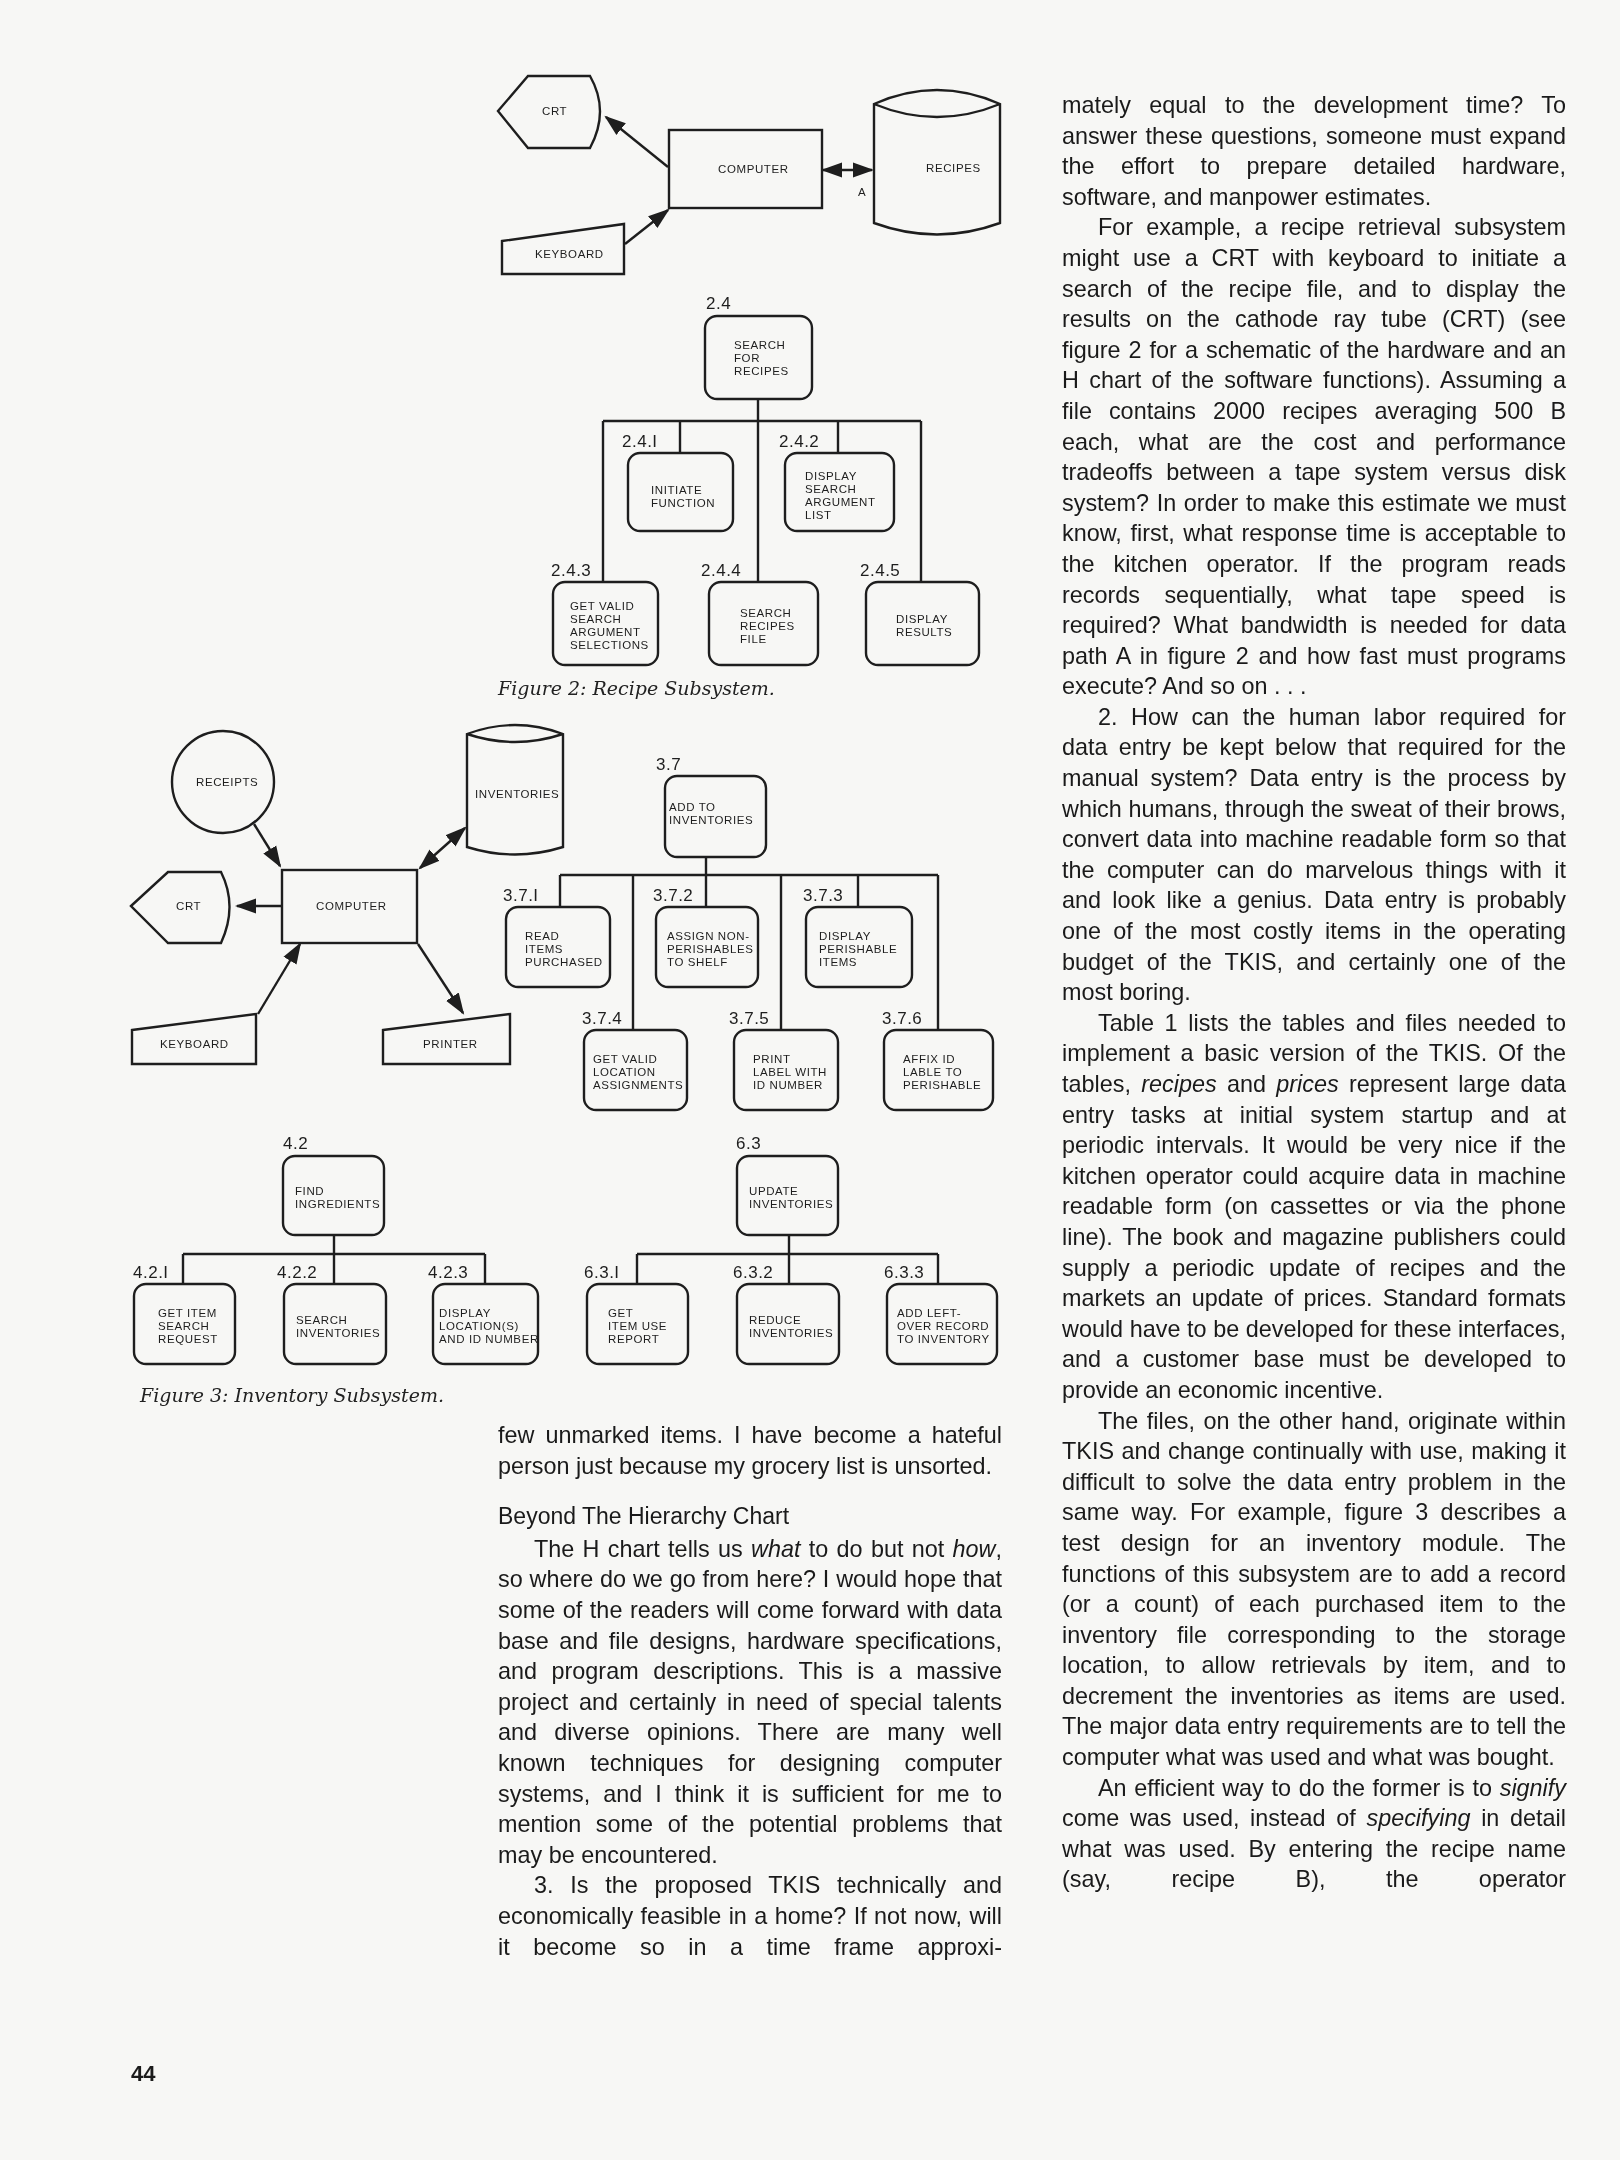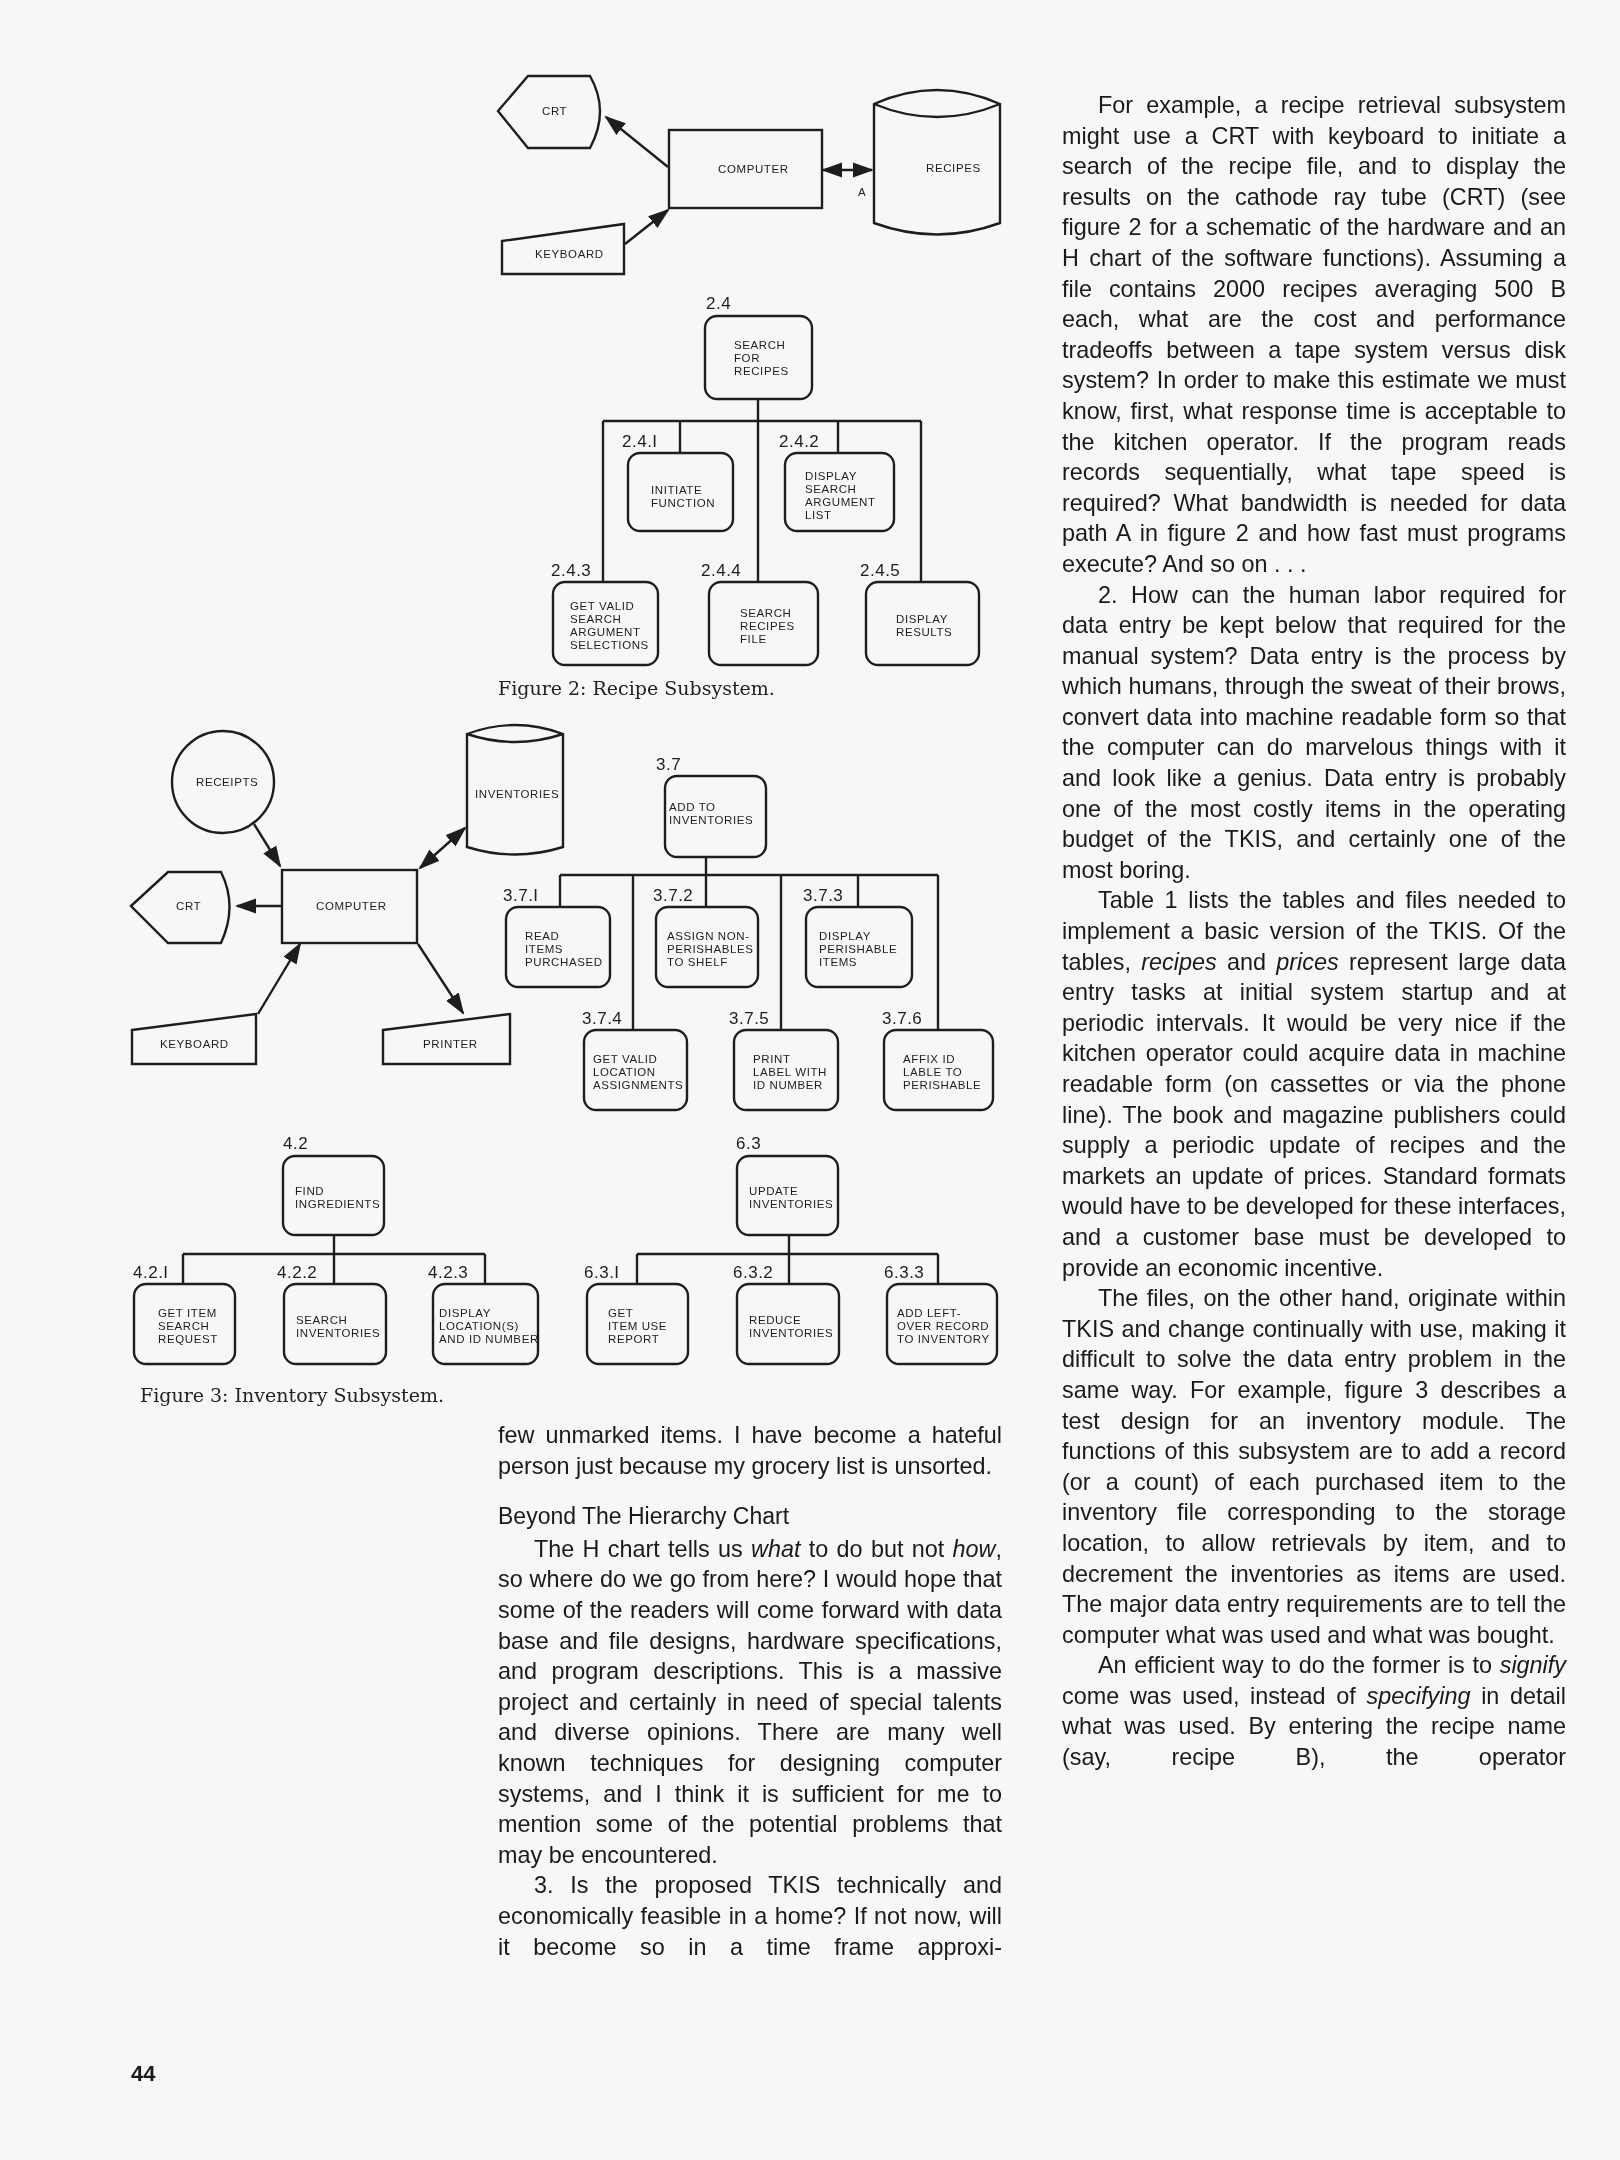--- a/index.html
+++ b/index.html
@@ -1,20 +1,20 @@
 <!DOCTYPE html>
 <html><head>
 <meta charset="utf-8">
 <style>
   html, body { margin:0; padding:0; }
   body { width:1620px; height:2160px; background:#f7f7f5; position:relative; overflow:hidden; color:#1b1b1b; }
   .page { position:absolute; inset:0; }
   svg.diagram { position:absolute; left:0; top:0; }
   svg text { font-family:"Liberation Sans", sans-serif; fill:#1e1e1e; }
-  .caption { position:absolute; font-family:"DejaVu Serif", serif; font-size:19px; color:#222; }
+  .caption { position:absolute; font-family:"DejaVu Serif", serif; font-style:italic; font-size:19px; color:#222; }
   .col { position:absolute; font-family:"Liberation Sans", sans-serif; font-size:23.4px; line-height:30.6px; text-align:justify; color:#1a1a1a; }
   .col p { margin:0; text-indent:0; }
   .col p.ind { text-indent:36px; }
   .col h3 { margin:20px 0 2px 0; font-size:23px; font-weight:normal; font-family:"Liberation Sans", sans-serif; }
   .col .last { text-align-last:justify; }
   .pagenum { position:absolute; left:131px; top:2061px; font-family:"Liberation Sans", sans-serif; font-weight:bold; font-size:22px; }
   em { font-style:italic; }
 </style>
 </head>
 <body>
@@ -227,20 +227,21 @@
 <div class="caption" style="left:140px; top:1384px;">Figure 3: Inventory Subsystem.</div>
 
 <div class="col" style="left:498px; top:1420px; width:504px;">
   <p>few unmarked items. I have become a hateful person just because my grocery list is unsorted.</p>
   <h3>Beyond The Hierarchy Chart</h3>
   <p class="ind"><span>The H chart tells us </span><em>what</em><span> to do but not </span><em>how</em><span>, so where do we go from here? I would hope that some of the readers will come forward with data base and file designs, hardware specifications, and program descriptions. This is a massive project and certainly in need of special talents and diverse opinions. There are many well known techniques for designing computer systems, and I think it is sufficient for me to mention some of the potential problems that may be encountered.</span></p>
   <p class="ind last">3. Is the proposed TKIS technically and economically feasible in a home? If not now, will it become so in a time frame approxi-</p>
 </div>
 
 <div class="col" style="left:1062px; top:90px; width:504px;">
+  <p>mately equal to the development time? To answer these questions, someone must expand the effort to prepare detailed hardware, software, and manpower estimates.</p>
   <p class="ind">For example, a recipe retrieval subsystem might use a CRT with keyboard to initiate a search of the recipe file, and to display the results on the cathode ray tube (CRT) (see figure 2 for a schematic of the hardware and an H chart of the software functions). Assuming a file contains 2000 recipes averaging 500 B each, what are the cost and performance tradeoffs between a tape system versus disk system? In order to make this estimate we must know, first, what response time is acceptable to the kitchen operator. If the program reads records sequentially, what tape speed is required? What bandwidth is needed for data path A in figure 2 and how fast must programs execute? And so on . . .</p>
   <p class="ind">2. How can the human labor required for data entry be kept below that required for the manual system? Data entry is the process by which humans, through the sweat of their brows, convert data into machine readable form so that the computer can do marvelous things with it and look like a genius. Data entry is probably one of the most costly items in the operating budget of the TKIS, and certainly one of the most boring.</p>
   <p class="ind"><span>Table 1 lists the tables and files needed to implement a basic version of the TKIS. Of the tables, </span><em>recipes</em><span> and </span><em>prices</em><span> represent large data entry tasks at initial system startup and at periodic intervals. It would be very nice if the kitchen operator could acquire data in machine readable form (on cassettes or via the phone line). The book and magazine publishers could supply a periodic update of recipes and the markets an update of prices. Standard formats would have to be developed for these interfaces, and a customer base must be developed to provide an economic incentive.</span></p>
   <p class="ind">The files, on the other hand, originate within TKIS and change continually with use, making it difficult to solve the data entry problem in the same way. For example, figure 3 describes a test design for an inventory module. The functions of this subsystem are to add a record (or a count) of each purchased item to the inventory file corresponding to the storage location, to allow retrievals by item, and to decrement the inventories as items are used. The major data entry requirements are to tell the computer what was used and what was bought.</p>
   <p class="ind last"><span>An efficient way to do the former is to </span><em>signify</em><span> come was used, instead of </span><em>specifying</em><span> in detail what was used. By entering the recipe name (say, recipe B), the operator</span></p>
 </div>
 
 <div class="pagenum">44</div>
 
 </div>

